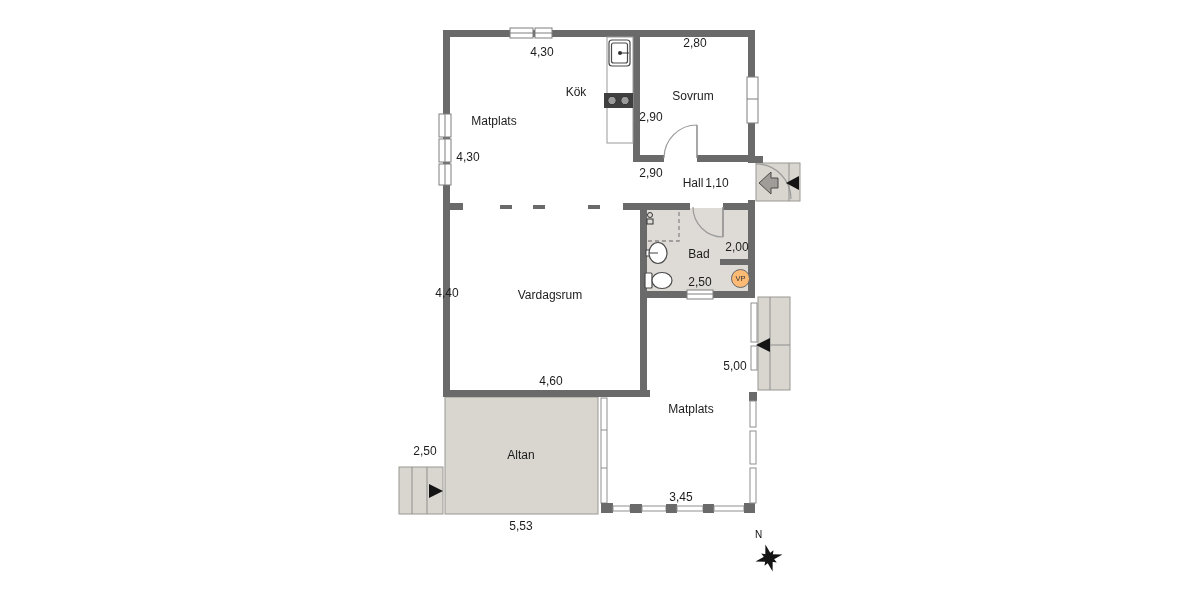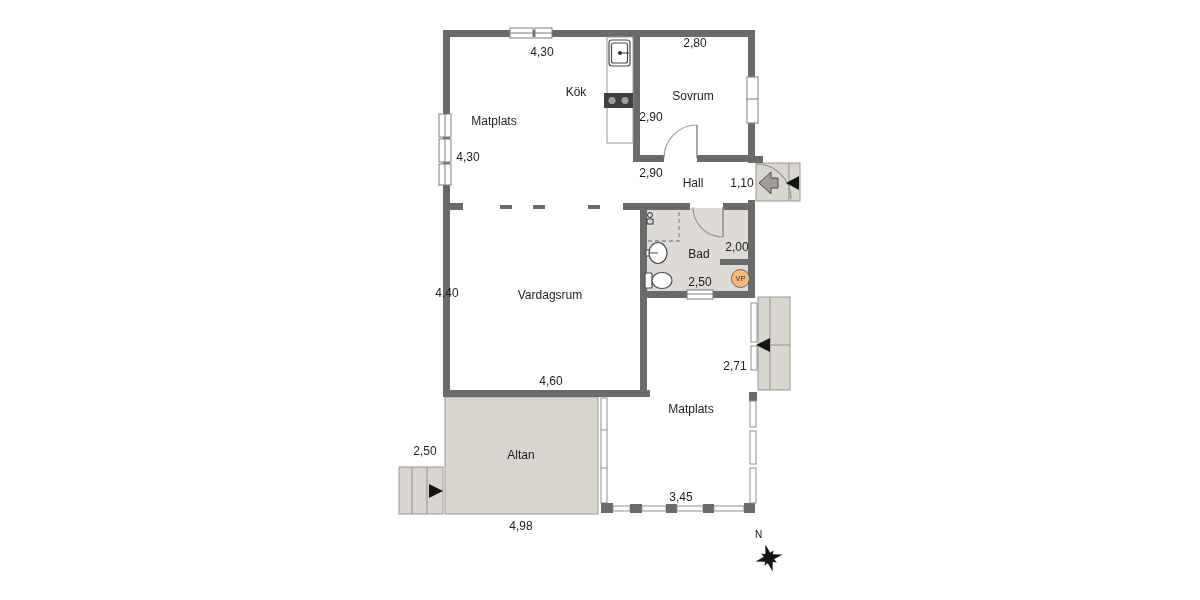--- a/index.html
+++ b/index.html
@@ -180,26 +180,26 @@
   <span class="lbl" style="left:699px;top:254px">Bad</span>
   <span class="lbl" style="left:550px;top:295px">Vardagsrum</span>
   <span class="lbl" style="left:691px;top:409px">Matplats</span>
   <span class="lbl" style="left:521px;top:455px">Altan</span>
 
   <span class="lbl" style="left:542px;top:52px">4,30</span>
   <span class="lbl" style="left:695px;top:43px">2,80</span>
   <span class="lbl" style="left:651px;top:117px">2,90</span>
   <span class="lbl" style="left:468px;top:157px">4,30</span>
   <span class="lbl" style="left:651px;top:173px">2,90</span>
-  <span class="lbl" style="left:742px;top:183px">1,10</span>
+  <span class="lbl" style="left:717px;top:183px">1,10</span>
   <span class="lbl" style="left:737px;top:247px">2,00</span>
   <span class="lbl" style="left:700px;top:282px">2,50</span>
   <span class="lbl" style="left:447px;top:293px">4,40</span>
   <span class="lbl" style="left:551px;top:381px">4,60</span>
-  <span class="lbl" style="left:735px;top:366px">2,71</span>
+  <span class="lbl" style="left:735px;top:366px">5,00</span>
   <span class="lbl" style="left:681px;top:497px">3,45</span>
   <span class="lbl" style="left:425px;top:451px">2,50</span>
-  <span class="lbl" style="left:521px;top:526px">4,98</span>
+  <span class="lbl" style="left:521px;top:526px">5,53</span>
 
   <span class="vp-badge">VP</span>
   <span class="n-lbl">N</span>
 
 </div>
 
 </body></html>

